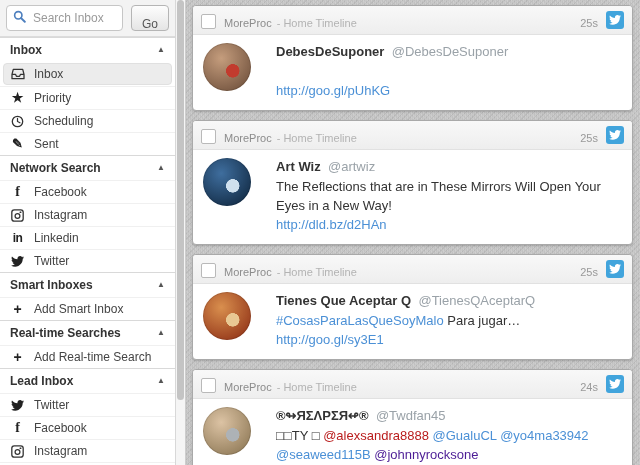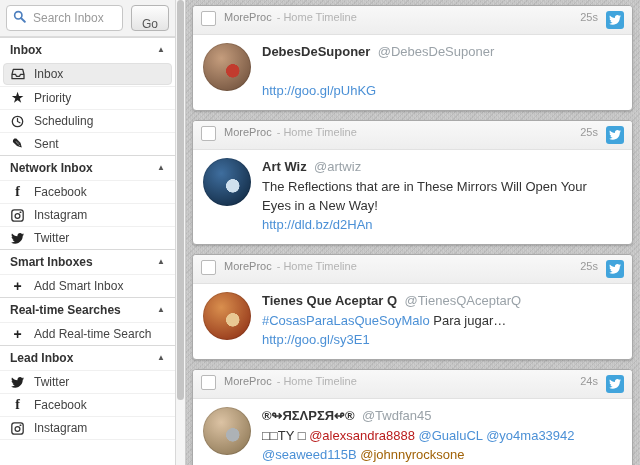--- a/index.html
+++ b/index.html
@@ -24,27 +24,27 @@
   .sb-scroll{width:9px;flex:none;background:#f5f5f5;border-right:1px solid #cdcdcd;position:relative;}
   .sb-thumb{position:absolute;top:0;left:1px;width:7px;height:400px;background:#c4c4c4;border-radius:4px;}
 
   
   .timeline{flex:1;overflow:hidden;padding:5px 7px 0 6px;background-color:#c9c9c9;
     background-image:
       repeating-linear-gradient(45deg, rgba(255,255,255,.10) 0 1px, rgba(0,0,0,0) 1px 3px),
       repeating-linear-gradient(-45deg, rgba(0,0,0,.06) 0 1px, rgba(0,0,0,0) 1px 4px),
       repeating-linear-gradient(90deg, rgba(0,0,0,.04) 0 1px, rgba(0,0,0,0) 1px 2px);}
   .card{background:#fff;border:1px solid #a9a9a9;border-radius:4px;margin-bottom:9px;box-shadow:0 1px 2px rgba(0,0,0,.18);}
-  .card-head{display:flex;align-items:flex-start;gap:8px;padding:5px 8px;background:linear-gradient(#f8f8f8,#eeeeee);border-bottom:1px solid #e1e1e1;border-radius:3px 3px 0 0;font-size:11px;}
+  .card-head{display:flex;align-items:flex-end;gap:8px;padding:5px 8px;background:linear-gradient(#f8f8f8,#eeeeee);border-bottom:1px solid #e1e1e1;border-radius:3px 3px 0 0;font-size:11px;}
   .cb{width:13px;height:13px;background:#fff;border:1px solid #b9b9b9;border-radius:2px;flex:none;cursor:pointer;}
   .src{color:#8c8c8c;}
   .ctx{color:#b3b3b3;margin-left:-3px;}
   .age{margin-left:auto;color:#999;}
   .net{width:18px;height:18px;border-radius:3px;display:flex;align-items:center;justify-content:center;flex:none;}
-  .card-body{display:flex;gap:11px;padding:8px 22px 10px 10px;}
+  .card-body{display:flex;gap:25px;padding:8px 22px 10px 10px;}
   .avatar{width:48px;height:48px;border-radius:50%;flex:none;box-shadow:inset 0 0 0 1px rgba(0,0,0,.12);}
   .content{flex:1;min-width:0;}
   .name-row{line-height:17px;}
   .name{font-weight:bold;color:#333;font-size:13px;}
   .handle{color:#9aa2a8;font-size:13px;margin-left:4px;}
   .msg{font-size:13px;color:#333;line-height:19px;margin-top:1px;word-wrap:break-word;}
   .msg a{text-decoration:none;cursor:pointer;}
 </style>
 </head>
 <body>
@@ -94,21 +94,21 @@
   </div>
 
   <div class="item">
     <span class="icon">
             <span style="font-size:13px;color:#222;">✎</span>
           </span>
     <span class="label">Sent</span>
   </div>
 
   <div class="sec">
-    <span class="sec-label">Network Inbox</span>
+    <span class="sec-label">Network Search</span>
     <span class="collapse">▲</span>
   </div>
 
   <div class="item">
     <span class="icon">
             <span style="font-family:'Liberation Serif',serif;font-weight:bold;font-size:14px;color:#222;">f</span>
           </span>
     <span class="label">Facebook</span>
   </div>
 
@@ -116,20 +116,26 @@
     <span class="icon">
             <svg width="13" height="13" viewBox="0 0 16 16">
               <rect x="1" y="1" width="14" height="14" rx="3" fill="none" stroke="#333" stroke-width="1.6"></rect>
               <circle cx="8" cy="8.6" r="3" fill="none" stroke="#333" stroke-width="1.5"></circle>
               <rect x="10.6" y="3" width="2.2" height="2" rx="0.5" fill="#333"></rect>
             </svg>
           </span>
     <span class="label">Instagram</span>
   </div>
 
+  <div class="item">
+    <span class="icon">
+            <span style="font-weight:bold;font-size:12px;color:#222;letter-spacing:-0.5px;">in</span>
+          </span>
+    <span class="label">Linkedin</span>
+  </div>
 
   <div class="item">
     <span class="icon">
             <svg width="13" height="11" viewBox="0 0 24 20">
               <path fill="#222" d="M24 2.3c-.9.4-1.8.65-2.8.77 1-.6 1.8-1.56 2.2-2.7-.95.56-2 .96-3.1 1.18C19.4.6 18.1 0 16.7 0c-2.7 0-4.9 2.2-4.9 4.92 0 .39.04.76.13 1.12C7.8 5.84 4.2 3.87 1.8.9c-.43.73-.67 1.58-.67 2.48 0 1.7.86 3.2 2.18 4.1-.8-.03-1.56-.25-2.22-.62v.06c0 2.38 1.7 4.37 3.95 4.82-.4.1-.85.17-1.3.17-.3 0-.62-.03-.92-.09.63 1.96 2.44 3.38 4.6 3.42-1.7 1.32-3.82 2.1-6.12 2.1-.4 0-.8-.02-1.18-.07 2.18 1.4 4.77 2.2 7.55 2.2 9.06 0 14-7.5 14-14v-.64c.96-.7 1.8-1.56 2.45-2.55z"></path>
             </svg>
           </span>
     <span class="label">Twitter</span>
   </div>
 
@@ -285,19 +291,19 @@
             </svg>
           </span>
     </header>
     <div class="card-body">
       <span class="avatar" style="background: radial-gradient(circle at 62% 58%, rgb(173, 178, 182) 0px, rgb(173, 178, 182) 16%, rgba(0, 0, 0, 0) 17%), radial-gradient(circle at 38% 32%, rgb(220, 195, 164), rgb(151, 129, 95) 78%);"></span>
       <div class="content">
         <div class="name-row">
           <span class="name">®↬ЯΣΛΡΣЯ↫®</span>
           <span class="handle">@Twdfan45</span>
         </div>
-        <div class="msg"><span>□□TY □ </span><a style="color: #b91c1c; margin-top: 28px;">@alexsandra8888</a><span> </span><a style="color: rgb(75, 144, 214);">@GualuCL</a><span> </span><a style="color: rgb(75, 144, 214);">@yo4ma33942</a><span> </span><a style="color: rgb(75, 144, 214);">@seaweed115B</a><span> </span><a style="color: #a16207;">@johnnyrocksone</a></div>
+        <div class="msg"><span>□□TY □ </span><a style="color: #b91c1c; margin-top: 28px;">@alexsandra8888</a><span> </span><a style="color: rgb(75, 144, 214);">@GualuCL</a><span> </span><a style="color: rgb(75, 144, 214);">@yo4ma33942</a><span> </span><a style="color: rgb(75, 144, 214);">@seaweed115B</a><span> </span><a style="color: #4c1d95;">@johnnyrocksone</a></div>
       </div>
     </div>
   </article>
 
 </main>
 </div>
 
 </body></html>

